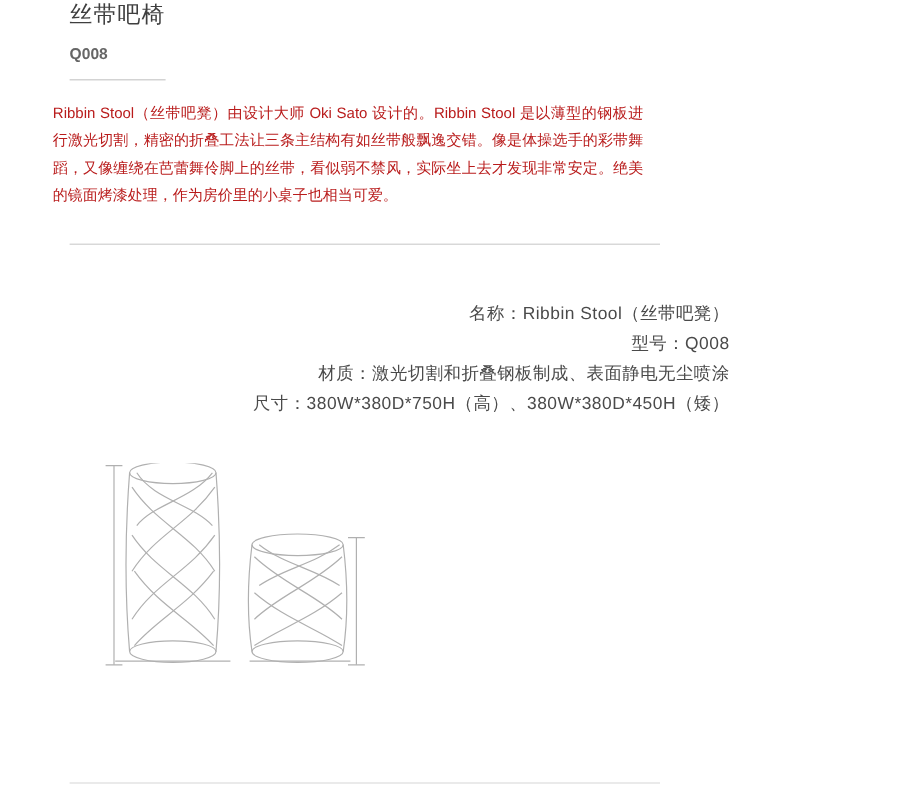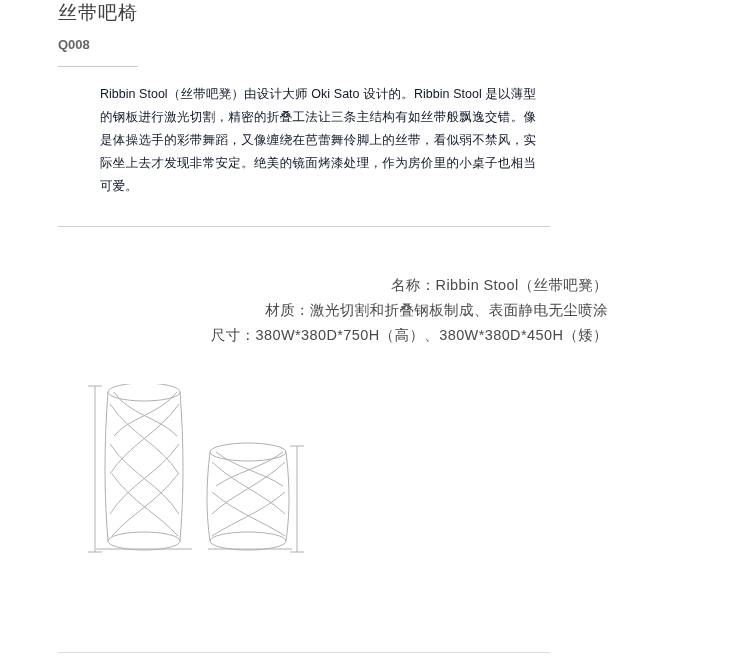--- a/index.html
+++ b/index.html
@@ -52,24 +52,24 @@
     width: 80px;
     height: 1px;
     background: #c9c9c9;
     margin: 12px 0 0 0;
     border: 0;
   }
 
   
   .desc {
     margin: 16px 0 16px 0;
-    padding: 0 72px 0 100px;
+    padding: 0 72px 0 44px;
     font-size: 12.5px;
     line-height: 23px;
-    color: #0f172a;
+    color: #b91c1c;
     text-align: justify;
   }
 
   
   .divider {
     margin: 28px 58px 0 58px;
     height: 1px;
     background: #cfcfcf;
   }
 
@@ -116,20 +116,21 @@
     <p class="model-no">Q008</p>
     <div class="short-rule"></div>
   </div>
 
   <p class="desc">Ribbin Stool（丝带吧凳）由设计大师 Oki Sato 设计的。Ribbin Stool 是以薄型的钢板进行激光切割，精密的折叠工法让三条主结构有如丝带般飘逸交错。像是体操选手的彩带舞蹈，又像缠绕在芭蕾舞伶脚上的丝带，看似弱不禁风，实际坐上去才发现非常安定。绝美的镜面烤漆处理，作为房价里的小桌子也相当可爱。</p>
 
   <div class="divider"></div>
 
   <div class="specs">
     <div class="spec-line">名称：Ribbin Stool（丝带吧凳）</div>
+    <div class="spec-line">型号：Q008</div>
     <div class="spec-line">材质：激光切割和折叠钢板制成、表面静电无尘喷涂</div>
     <div class="spec-line">尺寸：380W*380D*750H（高）、380W*380D*450H（矮）</div>
   </div>
 
   <div class="drawing">
     <svg width="750" height="230" viewBox="0 0 750 230">
       <g stroke="#b4b4b4" stroke-width="1" fill="none">
 
         <line x1="95" y1="412" x2="95" y2="412"></line>
         <line x1="95" y1="182" x2="95" y2="182"></line>

